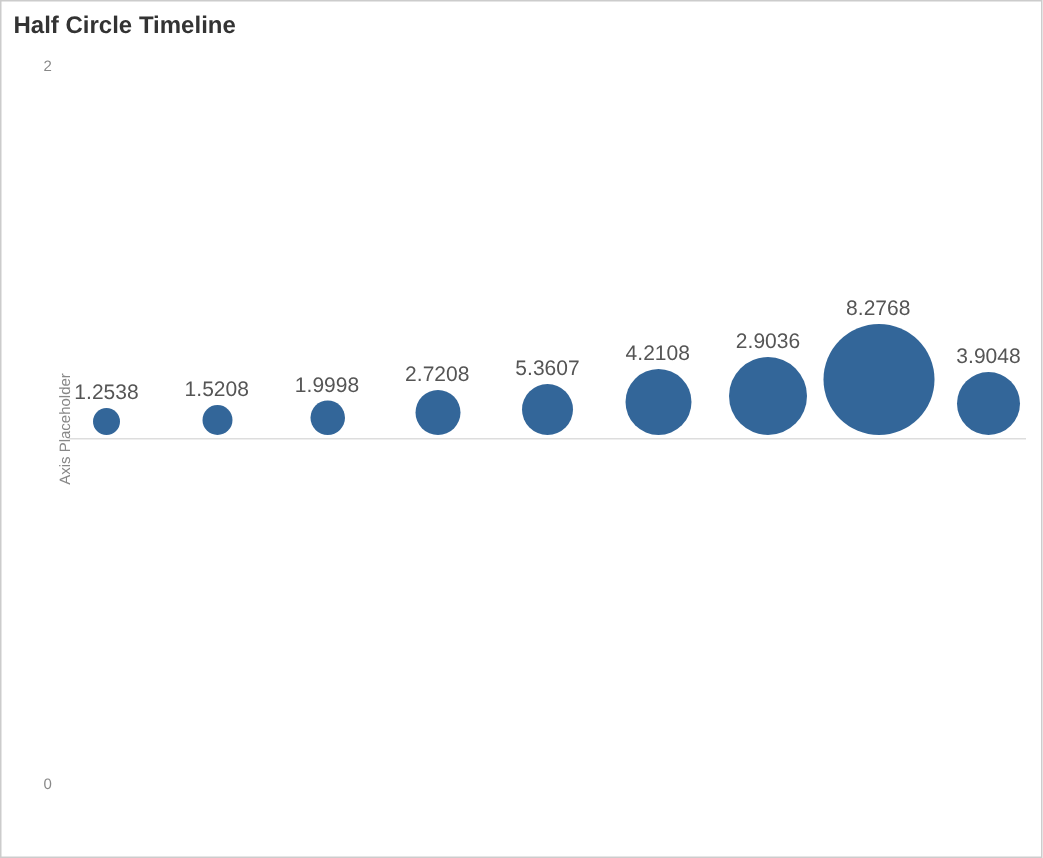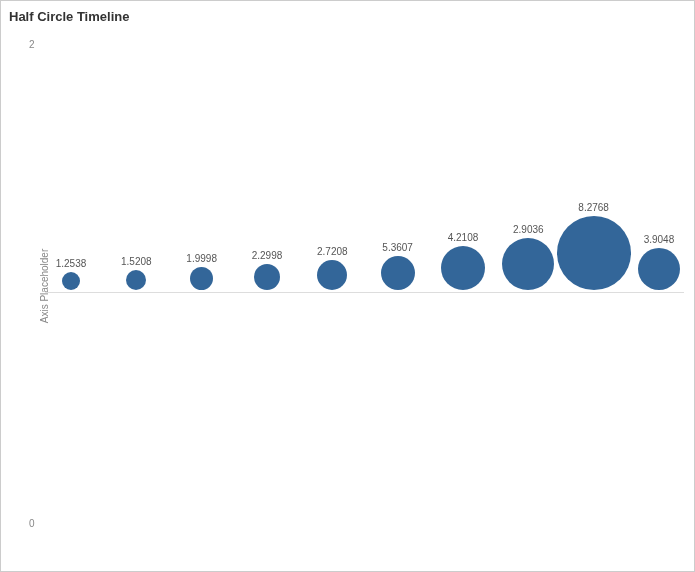--- a/index.html
+++ b/index.html
@@ -14,21 +14,21 @@
       width: 695px;
       height: 572px;
       border: 1px solid #ccc;
       position: relative;
       background: #fff;
     }
     .chart-title {
       position: absolute;
       top: 8px;
       left: 8px;
-      font-size: 13px;
+      font-size: 16px;
       font-weight: bold;
       color: #333;
     }
     .y-axis-label {
       position: absolute;
       left: 6px;
       top: 50%;
       transform: translateY(-50%) rotate(-90deg);
       font-size: 10px;
       color: #888;
@@ -70,21 +70,21 @@
       justify-content: space-between;
       align-items: center;
     }
     .bubble-col {
       display: flex;
       flex-direction: column;
       align-items: center;
       width: 50px;
     }
     .bubble-label {
-      font-size: 10px;
+      font-size: 14px;
       color: #555;
       margin-bottom: 3px;
       text-align: center;
     }
     .bubble {
       background: #336699;
       border-radius: 50%;
       flex-shrink: 0;
     }
     
@@ -114,24 +114,20 @@
       </div>
       <div class="bubble-col">
         <div class="bubble-label">1.5208</div>
         <div class="bubble" style="width: 20px; height: 20px;"></div>
       </div>
       <div class="bubble-col">
         <div class="bubble-label">1.9998</div>
         <div class="bubble" style="width: 23px; height: 23px;"></div>
       </div>
       <div class="bubble-col">
-        <div class="bubble-label">2.2998</div>
-        <div class="bubble" style="width: 26px; height: 26px;"></div>
-      </div>
-      <div class="bubble-col">
         <div class="bubble-label">2.7208</div>
         <div class="bubble" style="width: 30px; height: 30px;"></div>
       </div>
       <div class="bubble-col">
         <div class="bubble-label">5.3607</div>
         <div class="bubble" style="width: 34px; height: 34px;"></div>
       </div>
       <div class="bubble-col">
         <div class="bubble-label">4.2108</div>
         <div class="bubble" style="width: 44px; height: 44px;"></div>

